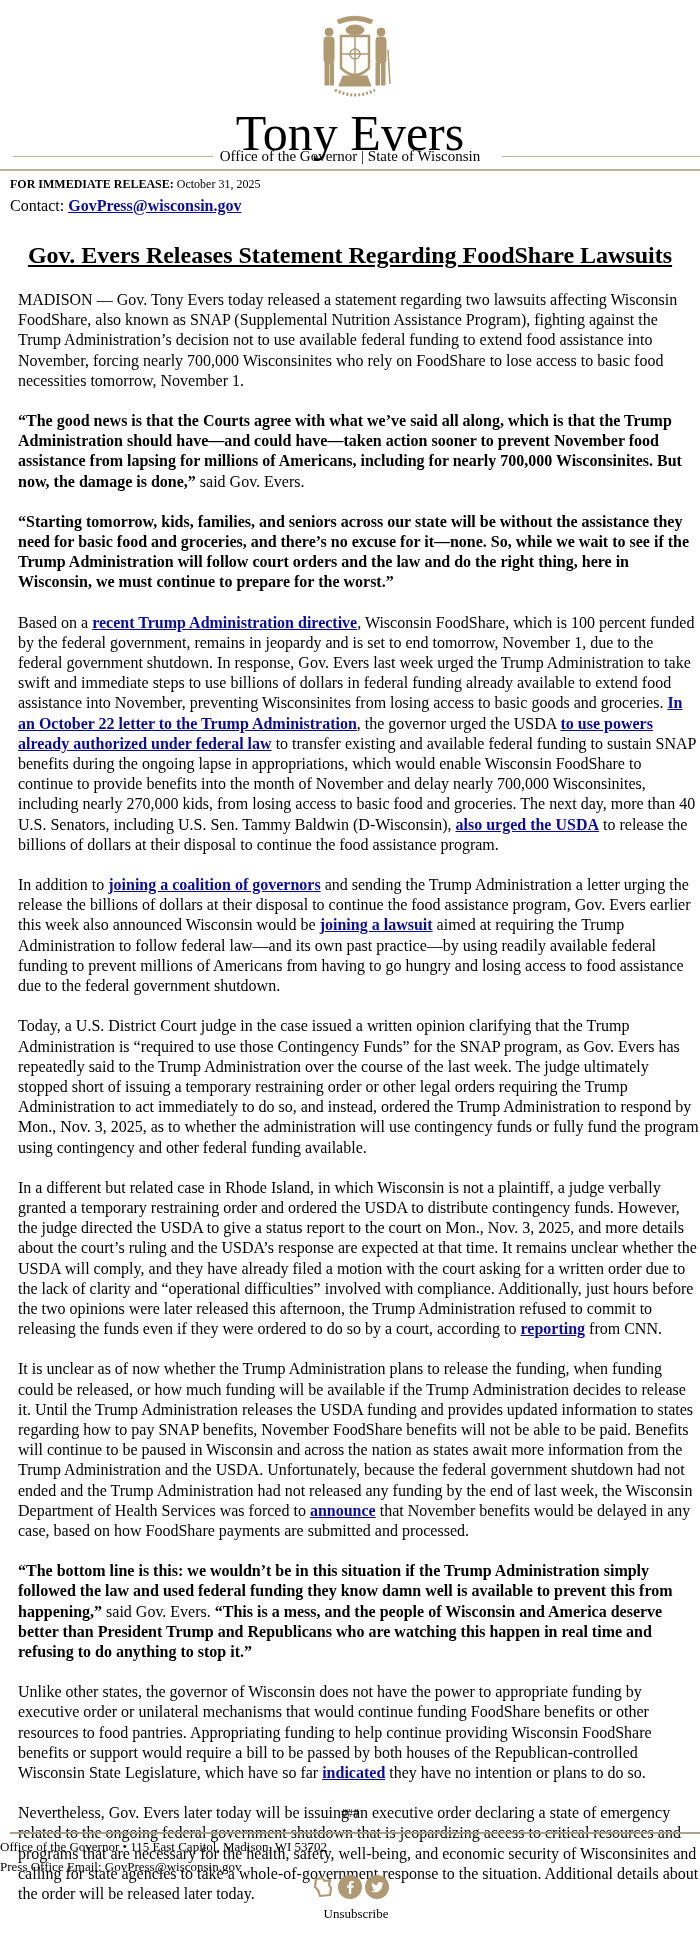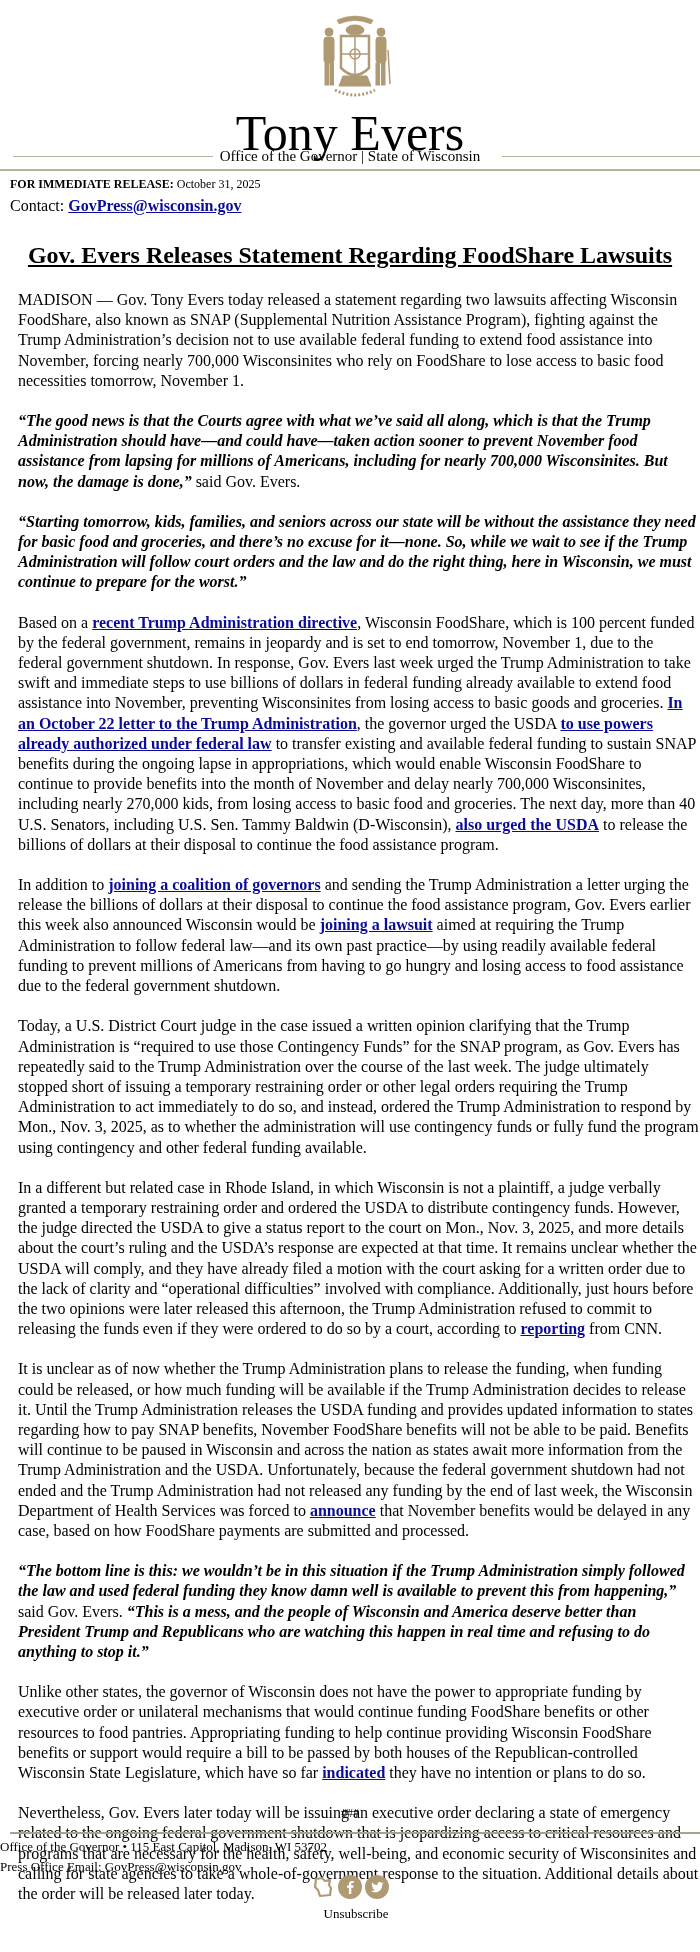--- a/index.html
+++ b/index.html
@@ -12,21 +12,21 @@
   .subline .line-r { position: absolute; left: 502px; top: 10px; width: 198px; border-top: 1px solid #b7b29c; }
   .subline .txt { position: absolute; left: 0; width: 700px; text-align: center; font-size: 15px; line-height: 20px; }
   .rule-top { position: absolute; left: 0; top: 169px; width: 700px; border-top: 2px solid #b7b29c; }
   .release { position: absolute; left: 10px; top: 173px; font-size: 12px; line-height: 22px; }
   .release b { font-weight: bold; }
   .contact { position: absolute; left: 10px; top: 195px; font-size: 16px; line-height: 22px; }
   a, .lnk { color: #1a0dab; text-decoration: underline; color: #0b0b9a; font-weight: bold; }
   .title { position: absolute; left: 0; width: 700px; top: 240px; text-align: center; font-size: 24px; line-height: 30px; font-weight: bold; text-decoration: underline; }
   .body { position: absolute; left: 10px; top: 290px; width: 690px; font-size: 16px; line-height: 20.2px; }
   .body p { margin: 0 0 20px 8px; }
-  .bold { font-weight: bold; font-style: italic; }
+  .bold { font-weight: bold; }
   .hashes { position: absolute; left: 0; width: 700px; top: 1806px; text-align: center; font-size: 12px; line-height: 14px; }
   .rule-bottom { position: absolute; left: 10px; top: 1832px; width: 690px; border-top: 2px solid #a8a38c; }
   .foot1 { position: absolute; left: 0; width: 700px; top: 1838px; text-align: left; font-size: 13px; line-height: 18px; }
   .foot2 { position: absolute; left: 0; width: 700px; top: 1858px; text-align: left; font-size: 13px; line-height: 18px; }
   .social { position: absolute; left: 0; width: 700px; top: 1875px; height: 26px; display: flex; justify-content: center; gap: 3px; }
   .social .ic { width: 24px; height: 24px; display: inline-block; }
   .unsub { position: absolute; left: 0; width: 700px; top: 1905px; text-align: center; font-size: 13px; line-height: 18px; margin-left: 6px; }
 </style>
 </head>
 <body>

